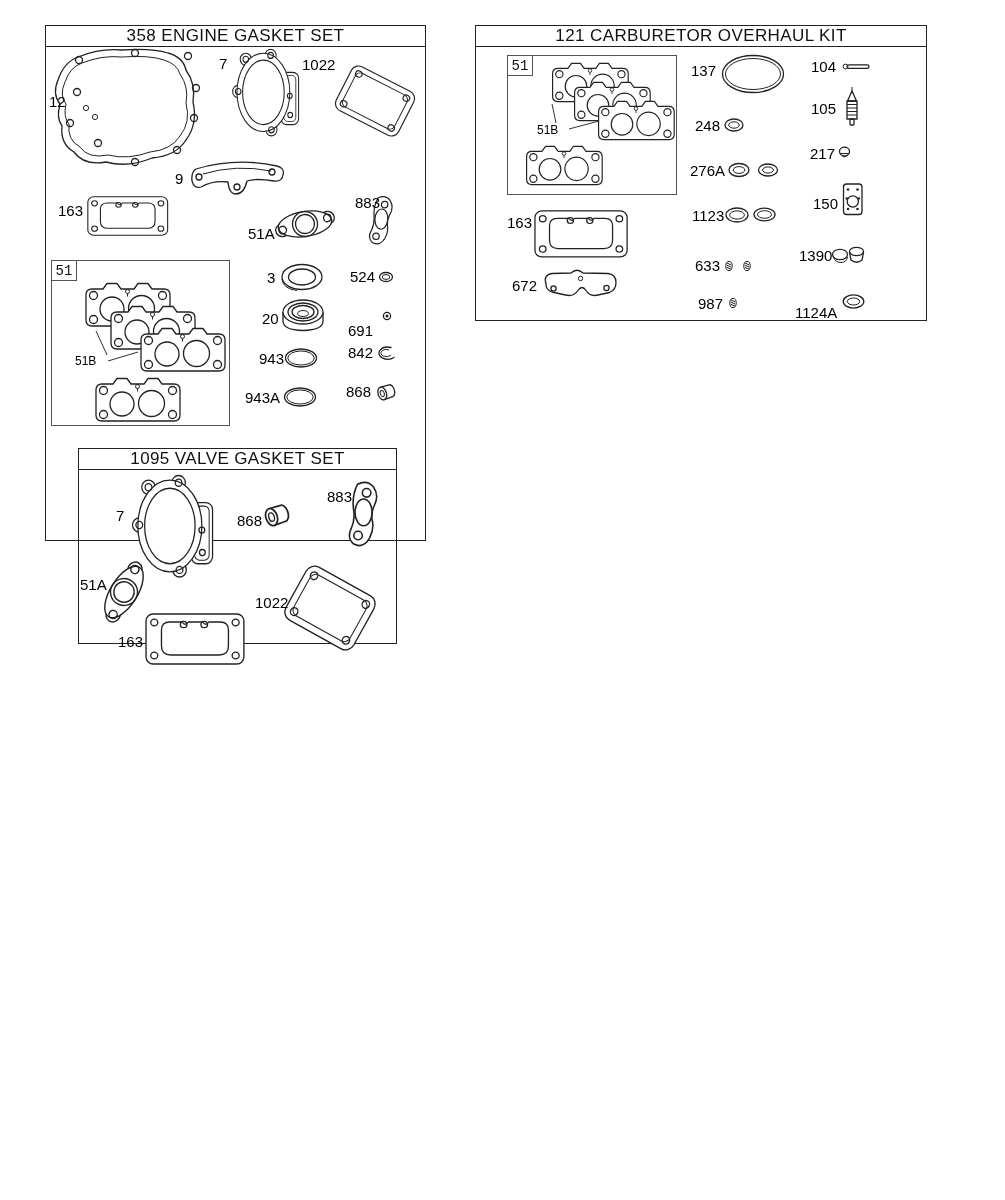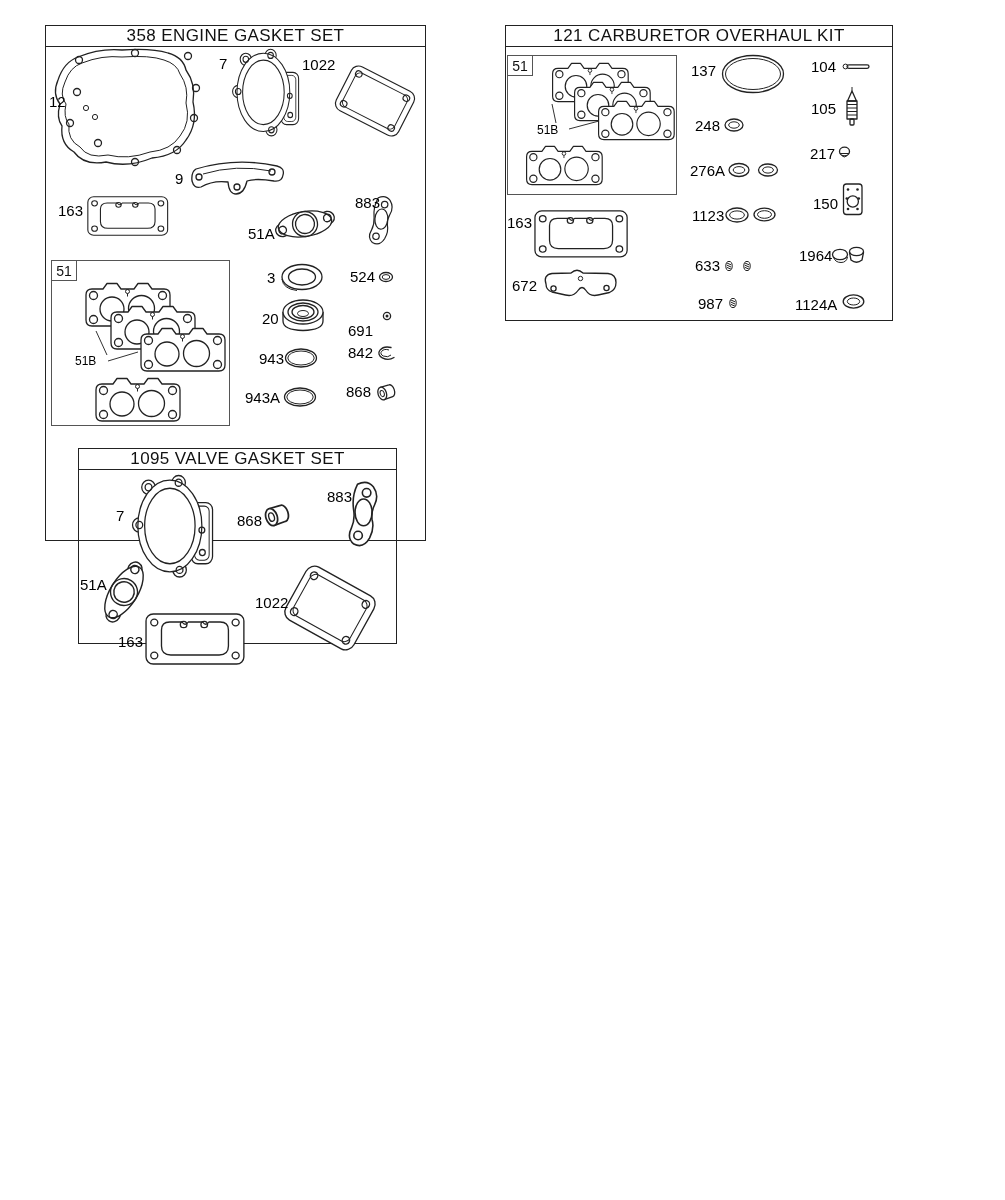--- a/index.html
+++ b/index.html
@@ -1,21 +1,21 @@
 <!DOCTYPE html>
 <html><head>
 <meta charset="utf-8">
 <style>
   html,body{margin:0;padding:0;background:#fff;}
   .canvas{position:relative;width:1005px;height:1200px;background:#ffffff;
           font-family:"Liberation Sans",sans-serif;color:#111;overflow:hidden;}
   .box{position:absolute;border:1.6px solid #222;background:transparent;box-sizing:border-box;}
   .box-title{height:20px;border-bottom:1.6px solid #222;text-align:center;
              font-size:17px;line-height:20px;letter-spacing:.4px;color:#111;}
-  .subbox{position:absolute;border:1px solid #555;box-sizing:border-box;}
+  .subbox{position:absolute;border:1px solid #555;box-sizing:border-box;font-family:Liberation Mono, monospace;}
   .corner-label{position:absolute;left:0;top:0;width:24px;height:19px;
                 border-right:1px solid #555;border-bottom:1px solid #555;
                 font-size:14px;display:flex;align-items:center;justify-content:center;}
   .art{position:absolute;left:0;top:0;pointer-events:none;}
   .art *{vector-effect:none;}
   .stroke{fill:none;stroke:#222;stroke-width:1.3;stroke-linejoin:round;stroke-linecap:round;}
   .wfill{fill:#ffffff;stroke:#222;stroke-width:1.3;stroke-linejoin:round;}
   .thin{fill:none;stroke:#222;stroke-width:1;}
   .dot{fill:#222;stroke:none;}
   .leader{stroke:#333;stroke-width:1;fill:none;}
@@ -24,21 +24,21 @@
 </style>
 </head>
 <body>
 
 <div class="canvas">
 
   <div class="box" style="left:45px;top:25px;width:381px;height:516px">
     <div class="box-title">358 ENGINE GASKET SET</div>
   </div>
 
-  <div class="box" style="left:505px;top:25px;width:388px;height:296px">
+  <div class="box" style="left:475px;top:25px;width:452px;height:296px">
     <div class="box-title">121 CARBURETOR OVERHAUL KIT</div>
   </div>
 
   <div class="box" style="left:78px;top:448px;width:319px;height:196px">
     <div class="box-title">1095 VALVE GASKET SET</div>
   </div>
 
   <div class="subbox" style="left:51px;top:260px;width:179px;height:166px">
     <div class="corner-label">51</div>
   </div>
@@ -301,24 +301,24 @@
   <span class="lbl" style="left:691px;top:63px">137</span>
   <span class="lbl" style="left:811px;top:59px">104</span>
   <span class="lbl" style="left:695px;top:118px">248</span>
   <span class="lbl" style="left:811px;top:101px">105</span>
   <span class="lbl" style="left:810px;top:146px">217</span>
   <span class="lbl" style="left:690px;top:163px">276A</span>
   <span class="lbl" style="left:507px;top:215px">163</span>
   <span class="lbl" style="left:692px;top:208px">1123</span>
   <span class="lbl" style="left:813px;top:196px">150</span>
   <span class="lbl" style="left:695px;top:258px">633</span>
-  <span class="lbl" style="left:799px;top:248px">1964</span>
+  <span class="lbl" style="left:799px;top:248px">1390</span>
   <span class="lbl" style="left:512px;top:278px">672</span>
   <span class="lbl" style="left:698px;top:296px">987</span>
-  <span class="lbl" style="left:795px;top:297px">1124A</span>
+  <span class="lbl" style="left:795px;top:305px">1124A</span>
 
   <span class="lbl" style="left:116px;top:508px">7</span>
   <span class="lbl" style="left:237px;top:513px">868</span>
   <span class="lbl" style="left:327px;top:489px">883</span>
   <span class="lbl" style="left:80px;top:577px">51A</span>
   <span class="lbl" style="left:255px;top:595px">1022</span>
   <span class="lbl" style="left:118px;top:634px">163</span>
 
 </div>
 

